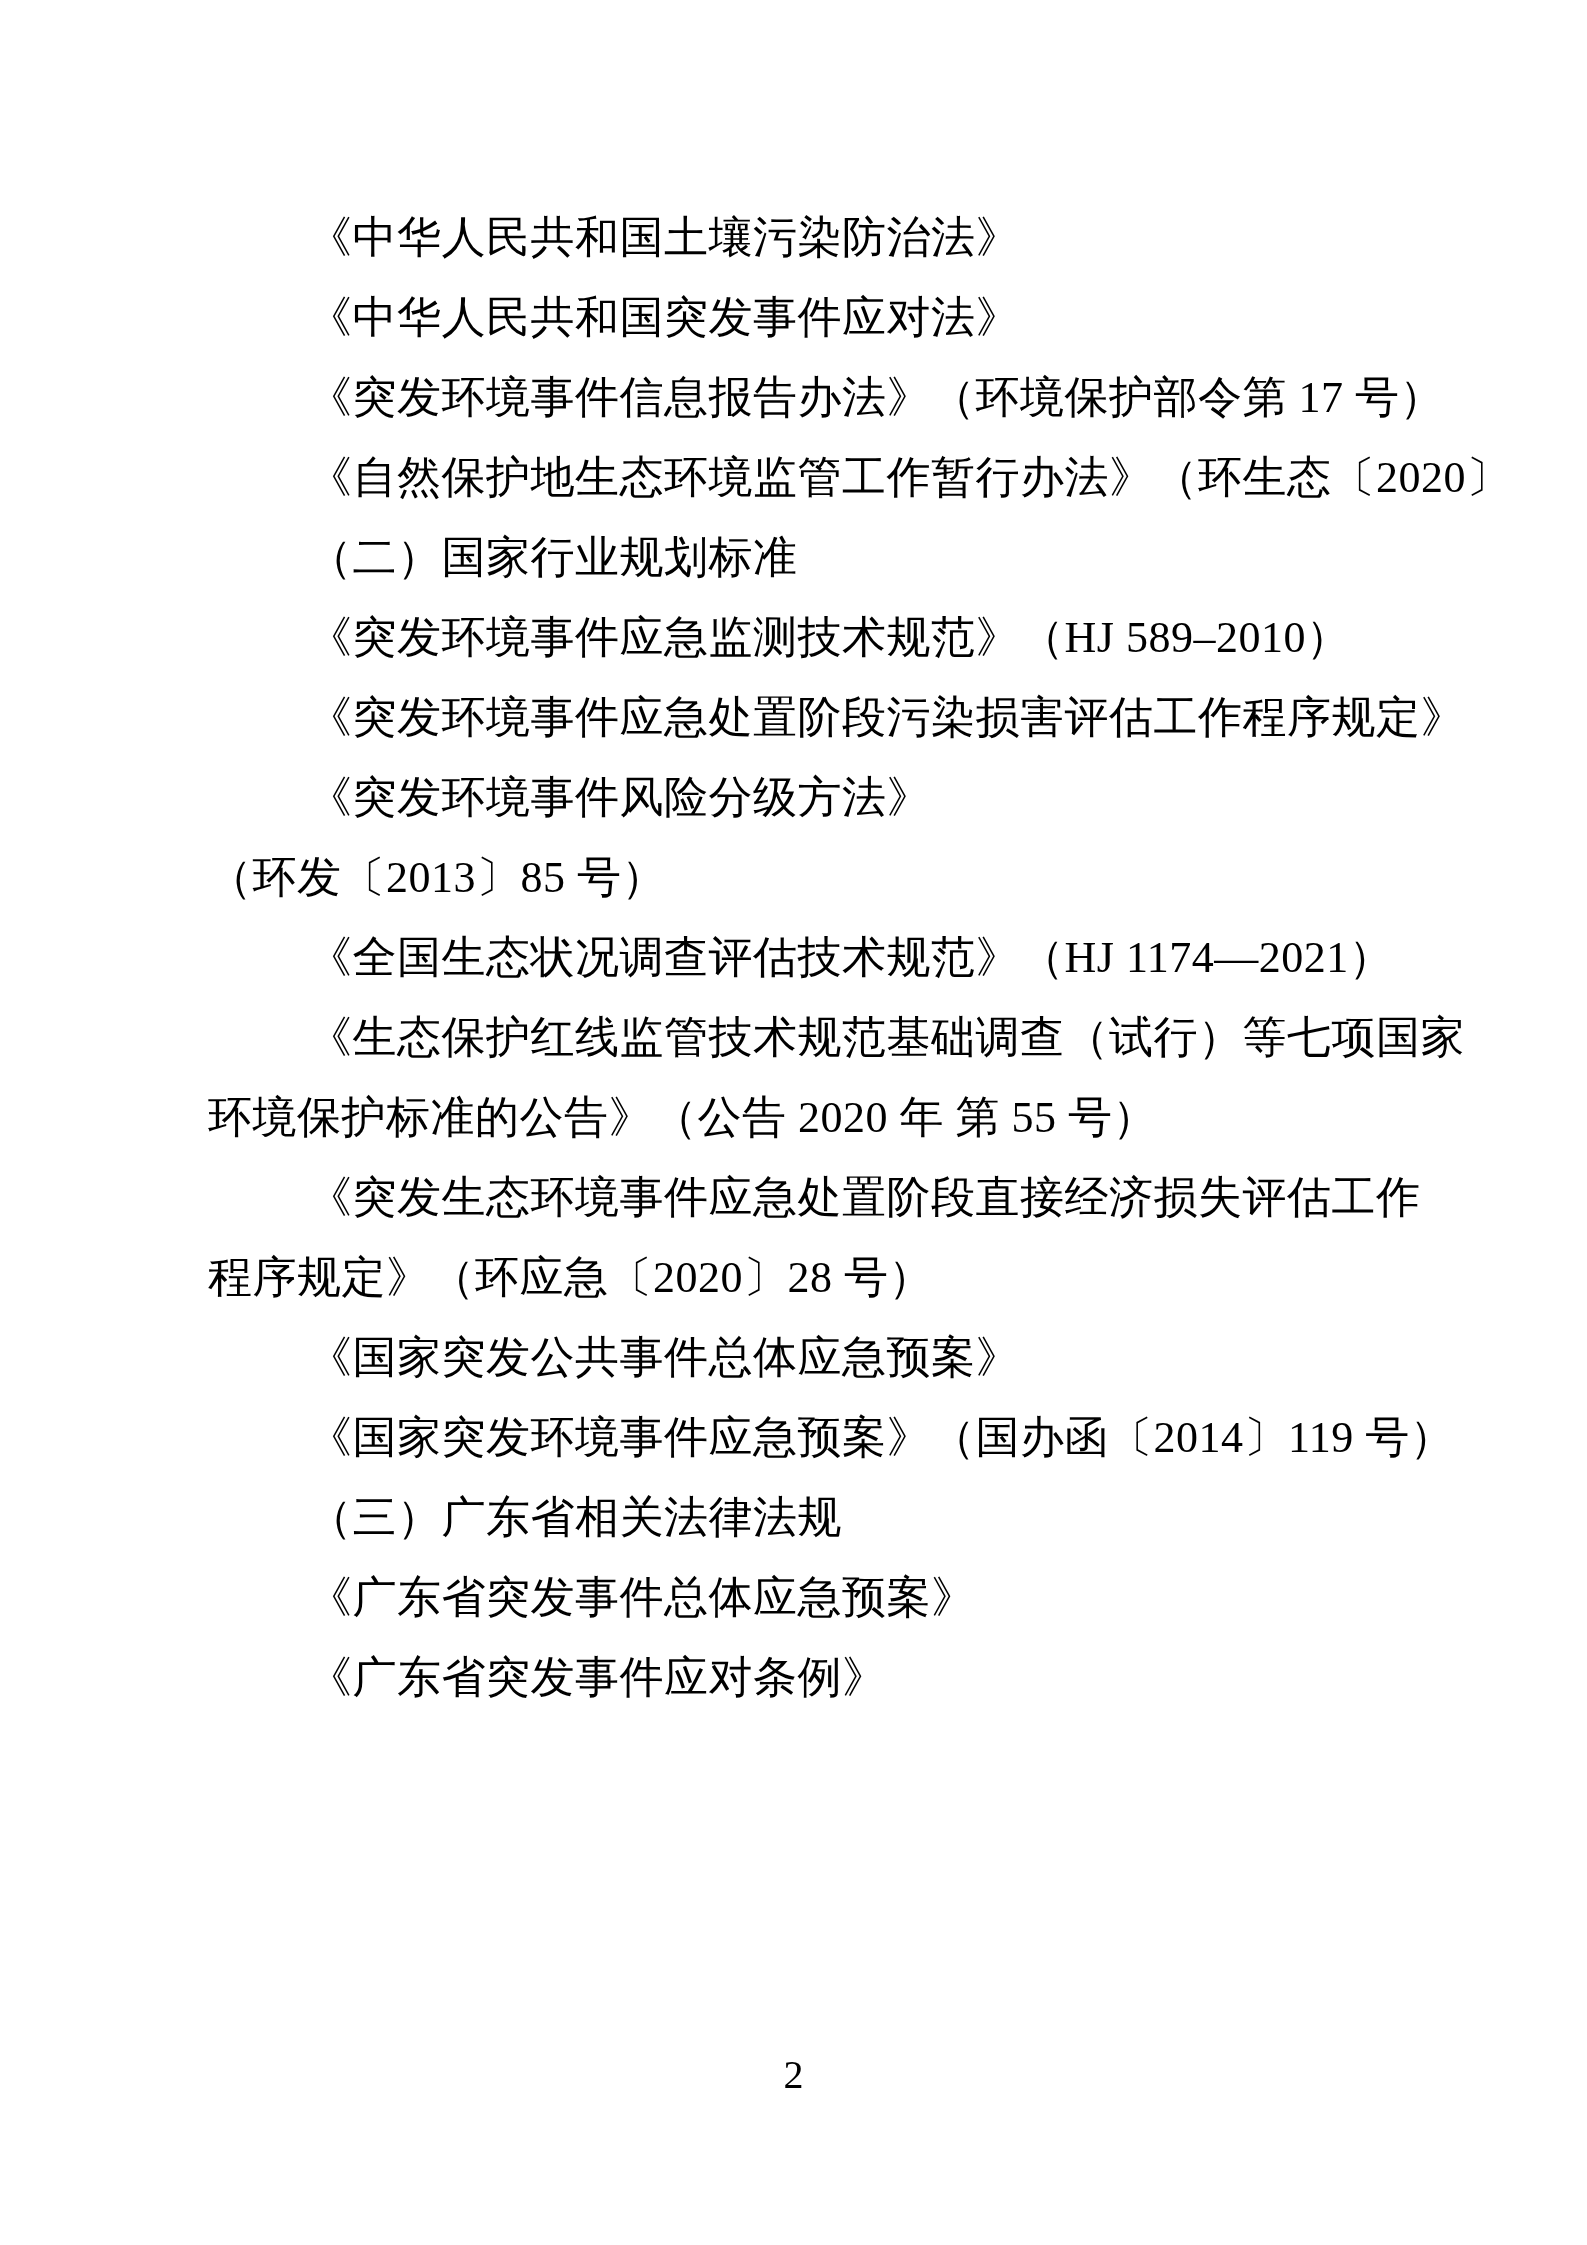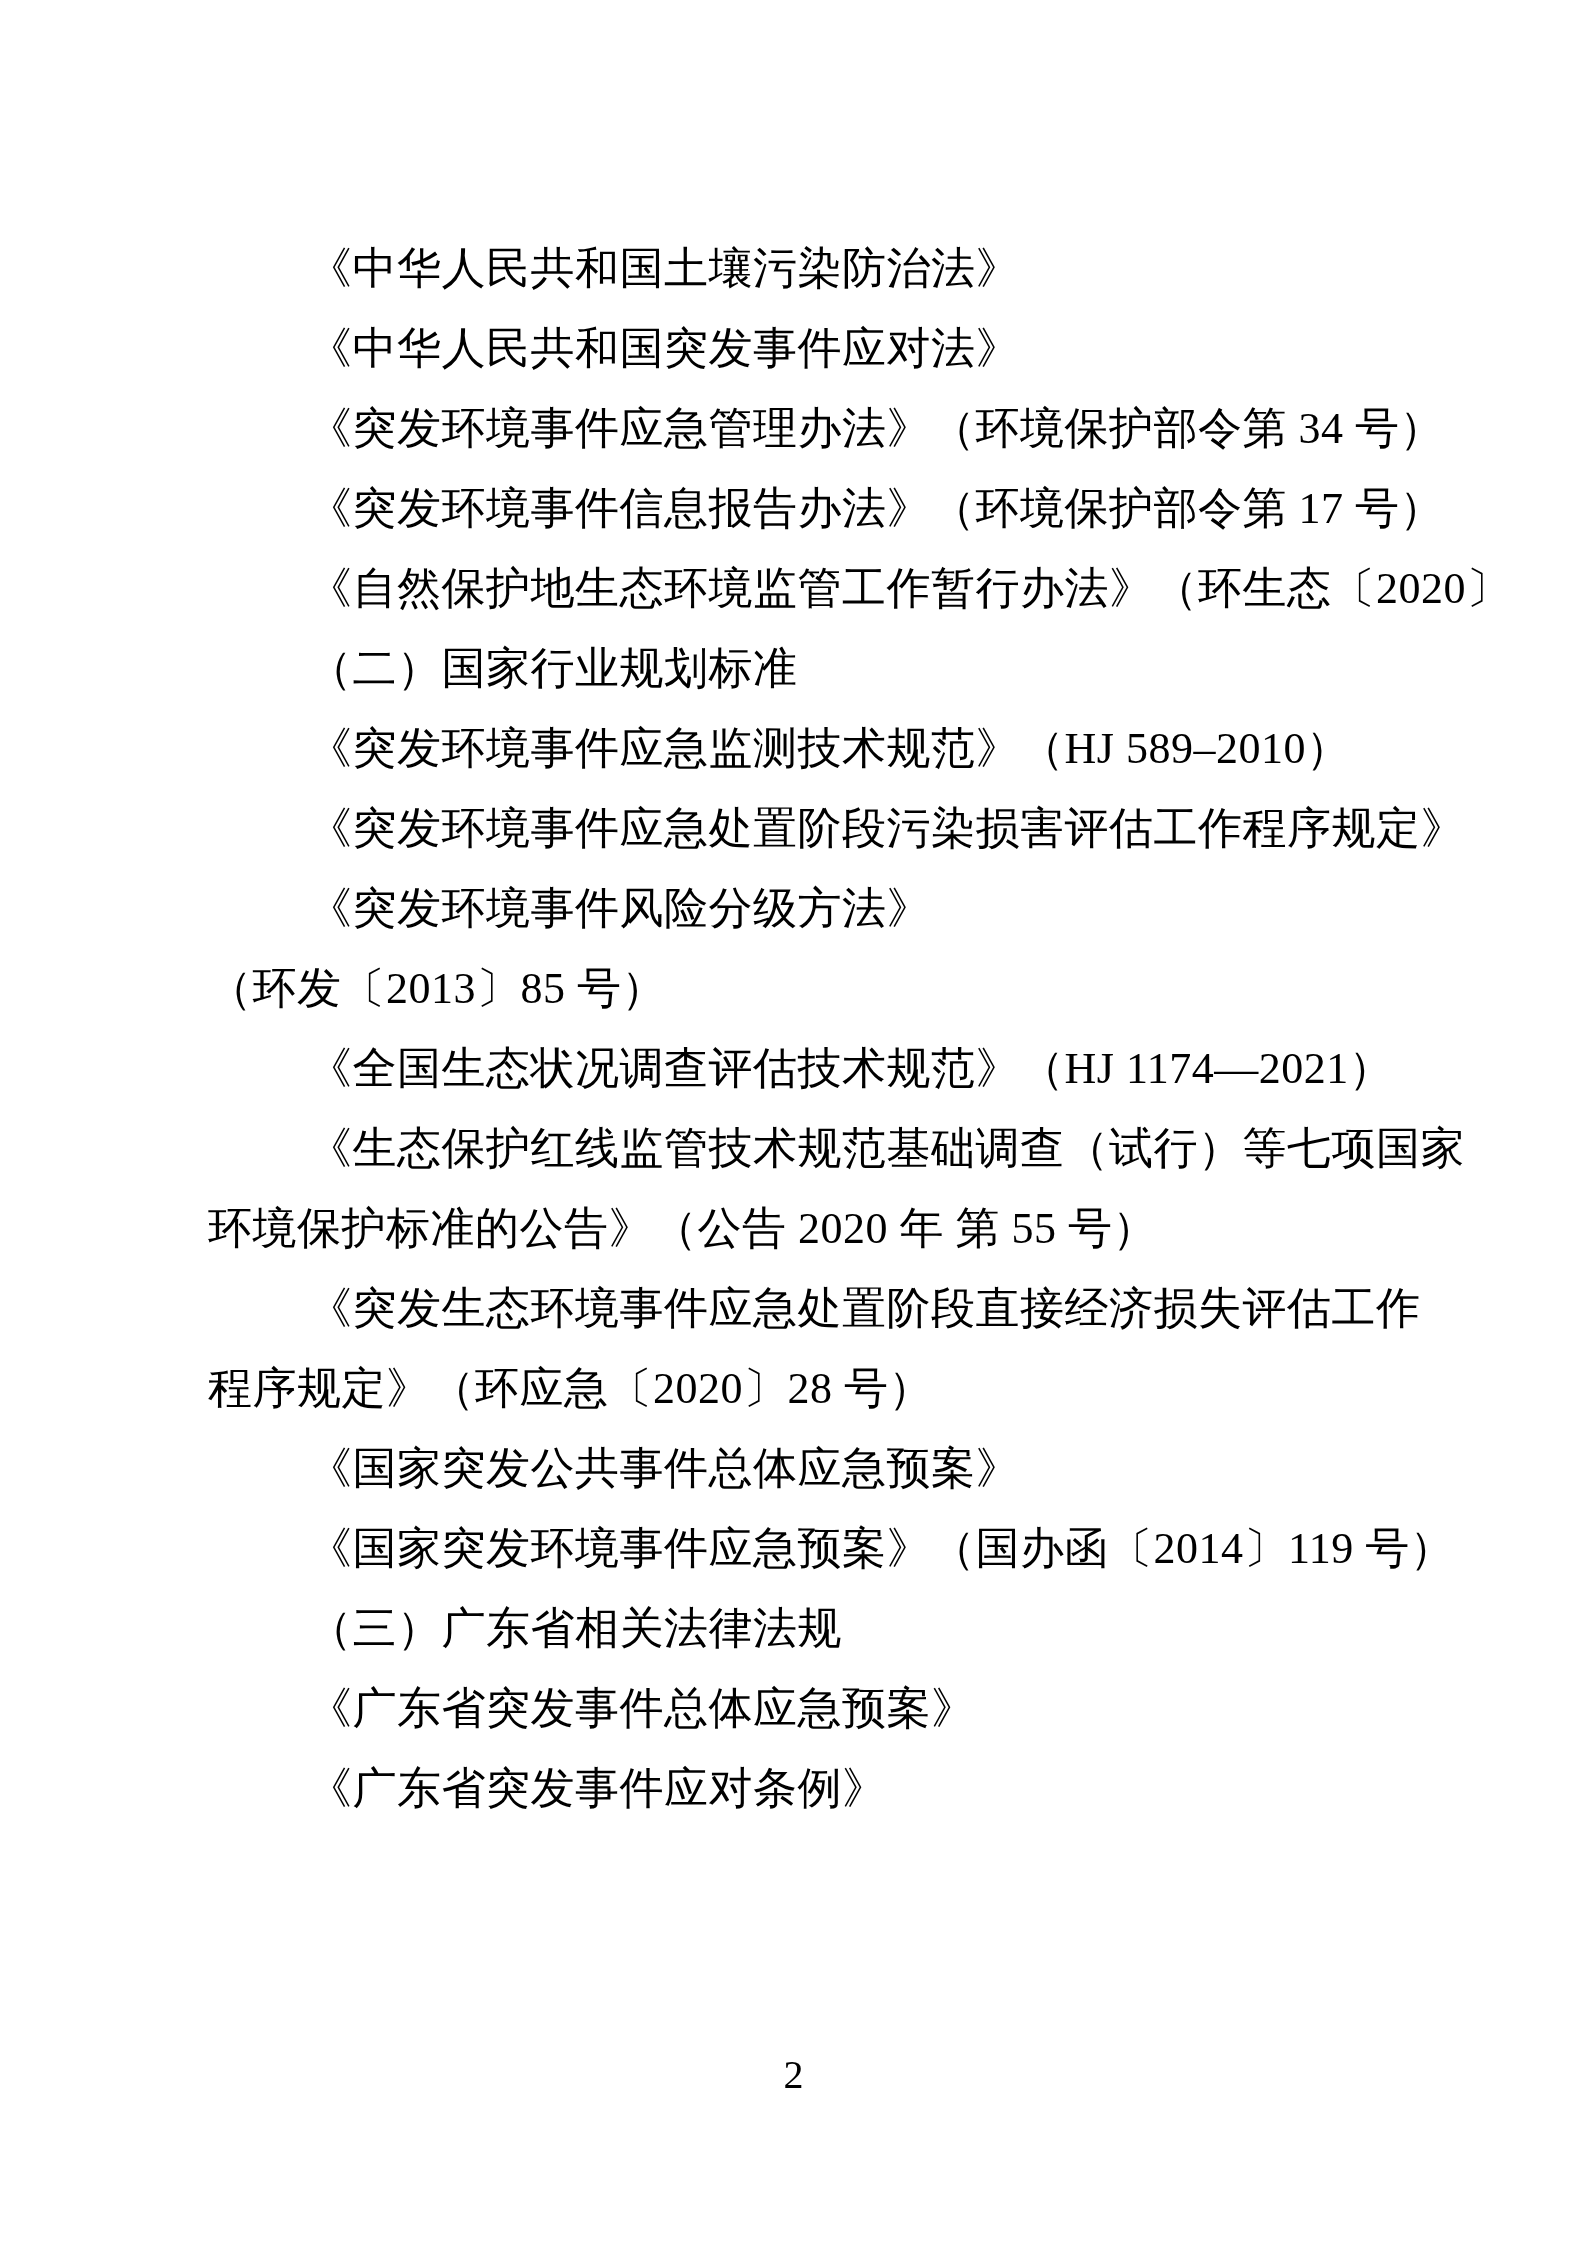--- a/index.html
+++ b/index.html
@@ -12,21 +12,21 @@
     width: 1587px;
     height: 2245px;
     background: #ffffff;
     color: #000000;
     font-family: "Liberation Serif", "DejaVu Serif", serif;
     overflow: hidden;
   }
   .text-block {
     position: absolute;
     left: 208px;
-    top: 229px;
+    top: 198px;
     width: 1182px;
   }
   .line {
     margin: 0;
     padding: 0;
     height: 80px;
     line-height: 80px;
     font-size: 44px;
     letter-spacing: 0.5px;
     white-space: nowrap;
@@ -47,21 +47,20 @@
     color: #000000;
   }
 </style>
 </head>
 <body>
 
 <div class="page">
   <div class="text-block">
     <p class="line indent">《中华人民共和国土壤污染防治法》</p>
     <p class="line indent">《中华人民共和国突发事件应对法》</p>
-    <p class="line indent">《突发环境事件应急管理办法》（环境保护部令第 34 号）</p>
     <p class="line indent">《突发环境事件信息报告办法》（环境保护部令第 17 号）</p>
     <p class="line indent">《自然保护地生态环境监管工作暂行办法》（环生态〔2020〕</p>
     <p class="line indent">（二）国家行业规划标准</p>
     <p class="line indent">《突发环境事件应急监测技术规范》（HJ 589–2010）</p>
     <p class="line indent">《突发环境事件应急处置阶段污染损害评估工作程序规定》</p>
     <p class="line indent">《突发环境事件风险分级方法》</p>
     <p class="line">（环发〔2013〕85 号）</p>
     <p class="line indent">《全国生态状况调查评估技术规范》（HJ 1174—2021）</p>
     <p class="line indent">《生态保护红线监管技术规范基础调查（试行）等七项国家</p>
     <p class="line">环境保护标准的公告》（公告 2020 年 第 55 号）</p>

